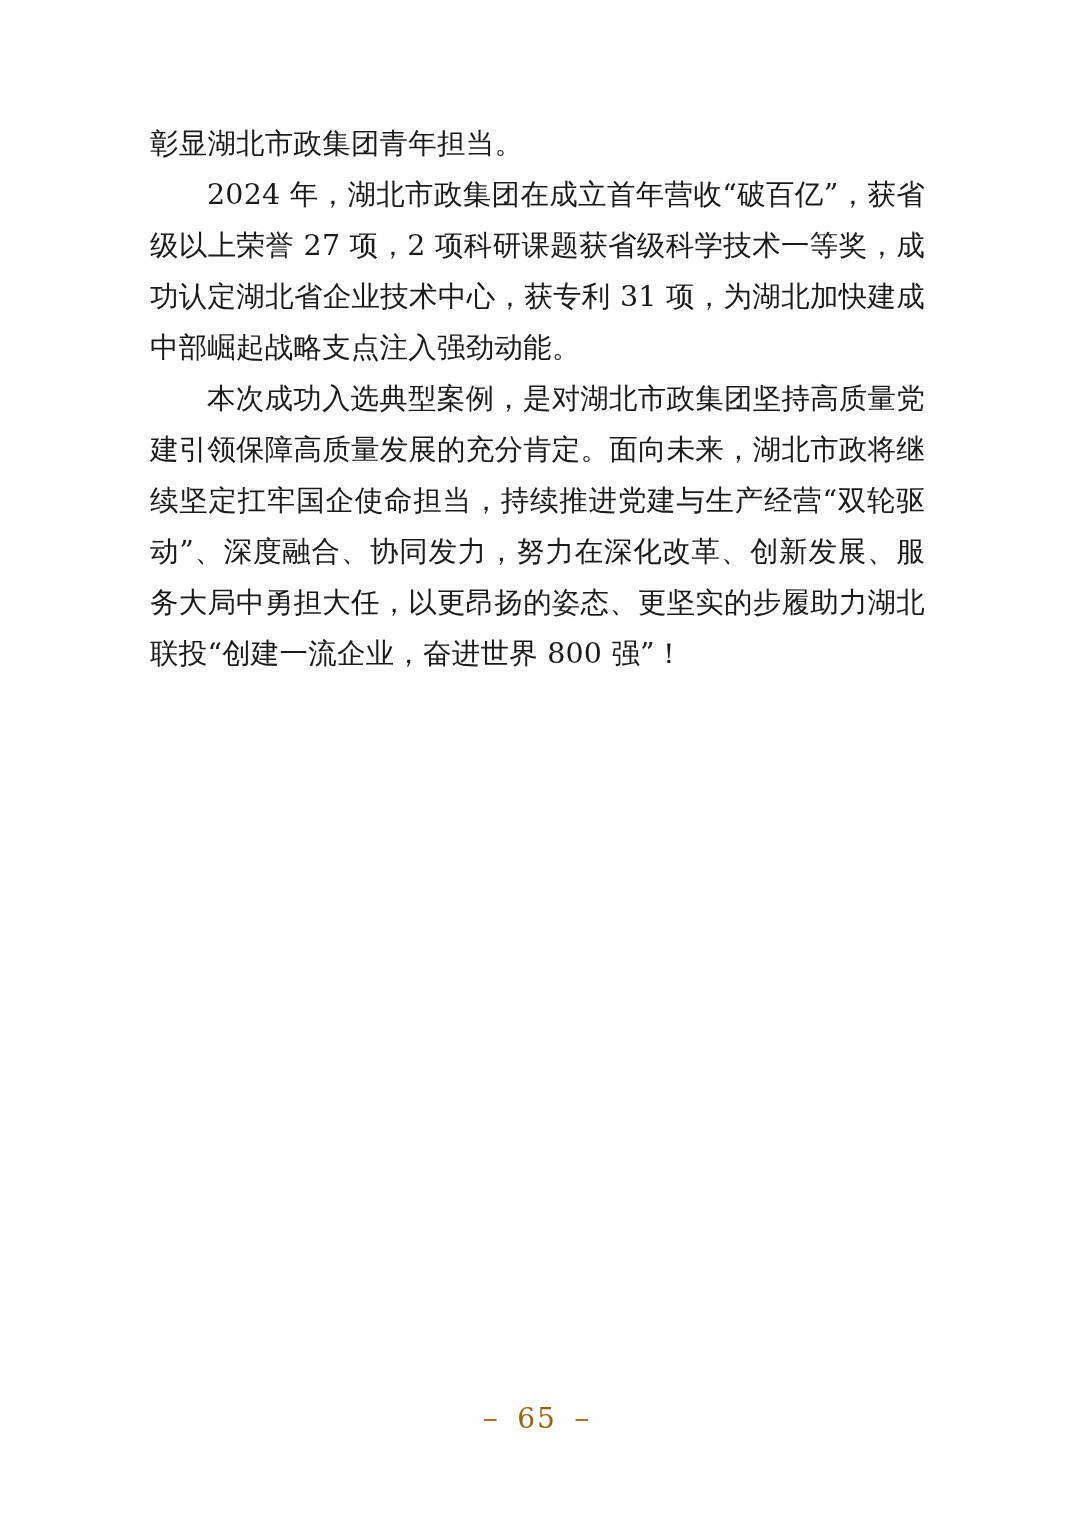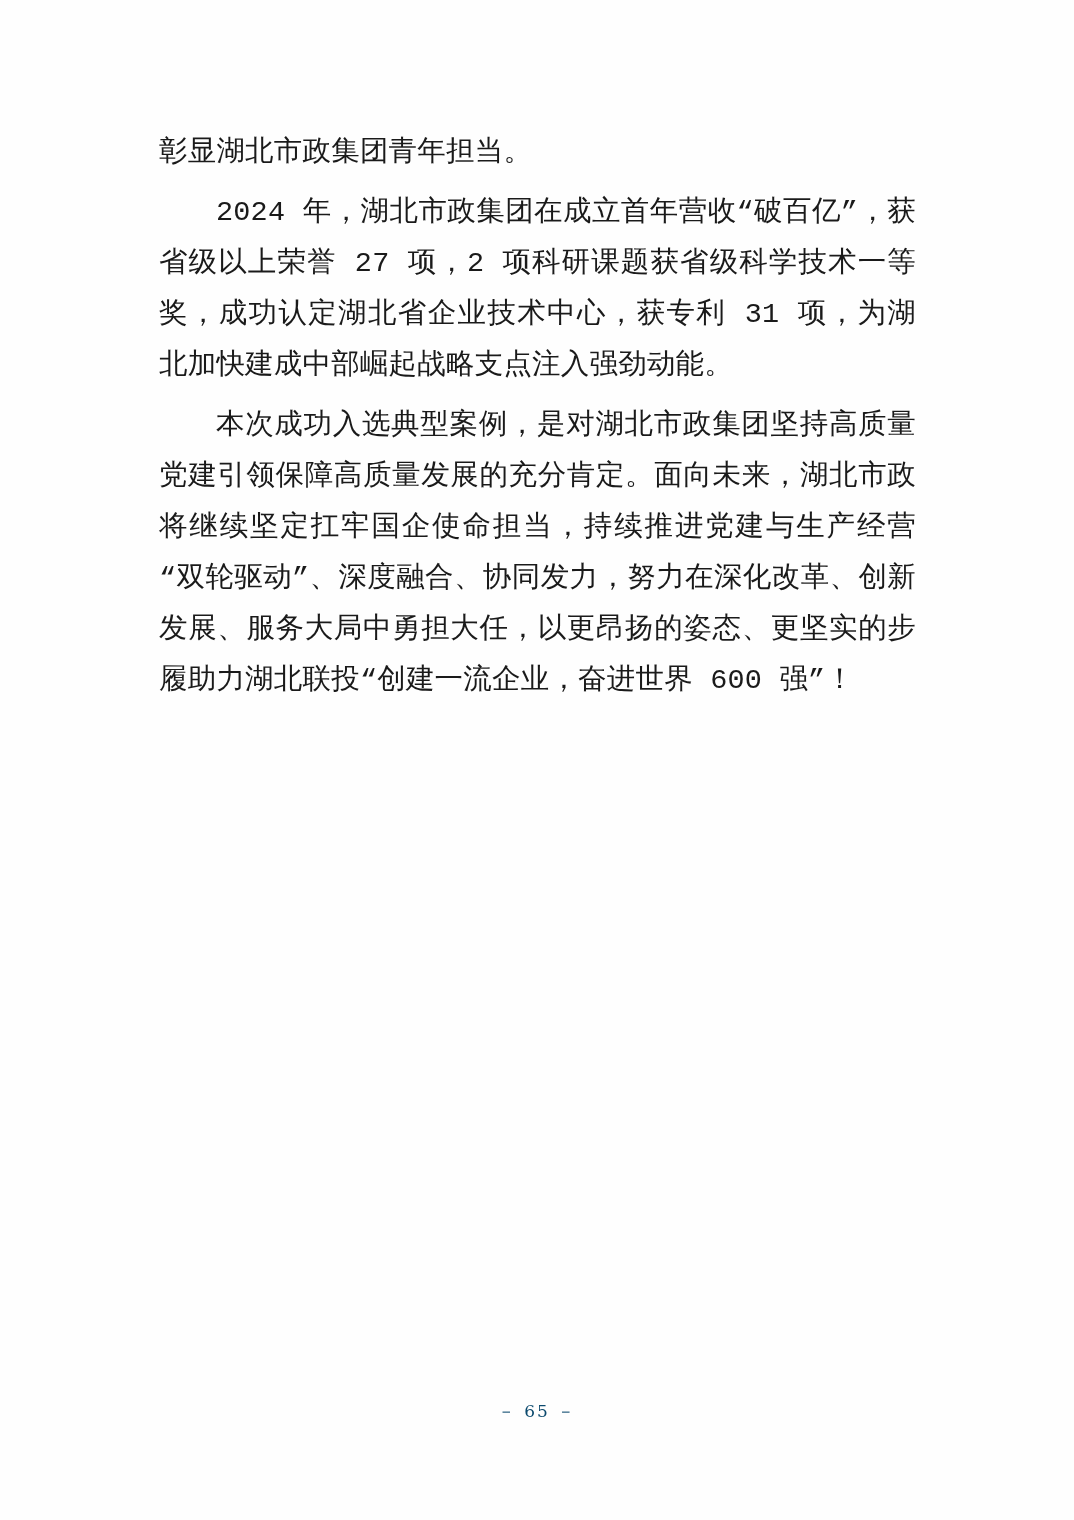--- a/index.html
+++ b/index.html
@@ -23,50 +23,49 @@
     height: 1520px;
     background: #fefefe;
   }
   .content {
     position: absolute;
     top: 118px;
     left: 150px;
     width: 775px;
   }
   p.para {
-    margin: 9px;
+    margin: 0;
     font-size: 28.5px;
     line-height: 51px;
     text-align: justify;
     text-justify: inter-ideograph;
     letter-spacing: 0.2px;
     color: #1a1a1a;
-    font-family: Liberation Mono, monospace;
   }
   p.indent {
     text-indent: 57px;
   }
   .footer {
     position: absolute;
     left: 0;
     top: 1400px;
     width: 1074px;
     text-align: center;
-    font-size: 17px;
+    font-size: 28px;
     letter-spacing: 2px;
-    color: #0c4a6e;
+    color: #a16207;
     font-family: "DejaVu Serif", "Liberation Serif", serif;
   }
 </style>
 </head>
 <body>
 
 <div class="page">
 
   <div class="content">
     <p class="para">彰显湖北市政集团青年担当。</p>
     <p class="para indent">2024 年，湖北市政集团在成立首年营收“破百亿”，获省级以上荣誉 27 项，2 项科研课题获省级科学技术一等奖，成功认定湖北省企业技术中心，获专利 31 项，为湖北加快建成中部崛起战略支点注入强劲动能。</p>
-    <p class="para indent">本次成功入选典型案例，是对湖北市政集团坚持高质量党建引领保障高质量发展的充分肯定。面向未来，湖北市政将继续坚定扛牢国企使命担当，持续推进党建与生产经营“双轮驱动”、深度融合、协同发力，努力在深化改革、创新发展、服务大局中勇担大任，以更昂扬的姿态、更坚实的步履助力湖北联投“创建一流企业，奋进世界 600 强”！</p>
+    <p class="para indent">本次成功入选典型案例，是对湖北市政集团坚持高质量党建引领保障高质量发展的充分肯定。面向未来，湖北市政将继续坚定扛牢国企使命担当，持续推进党建与生产经营“双轮驱动”、深度融合、协同发力，努力在深化改革、创新发展、服务大局中勇担大任，以更昂扬的姿态、更坚实的步履助力湖北联投“创建一流企业，奋进世界 800 强”！</p>
   </div>
 
   <div class="footer">－ 65 －</div>
 
 </div>
 
 </body></html>

